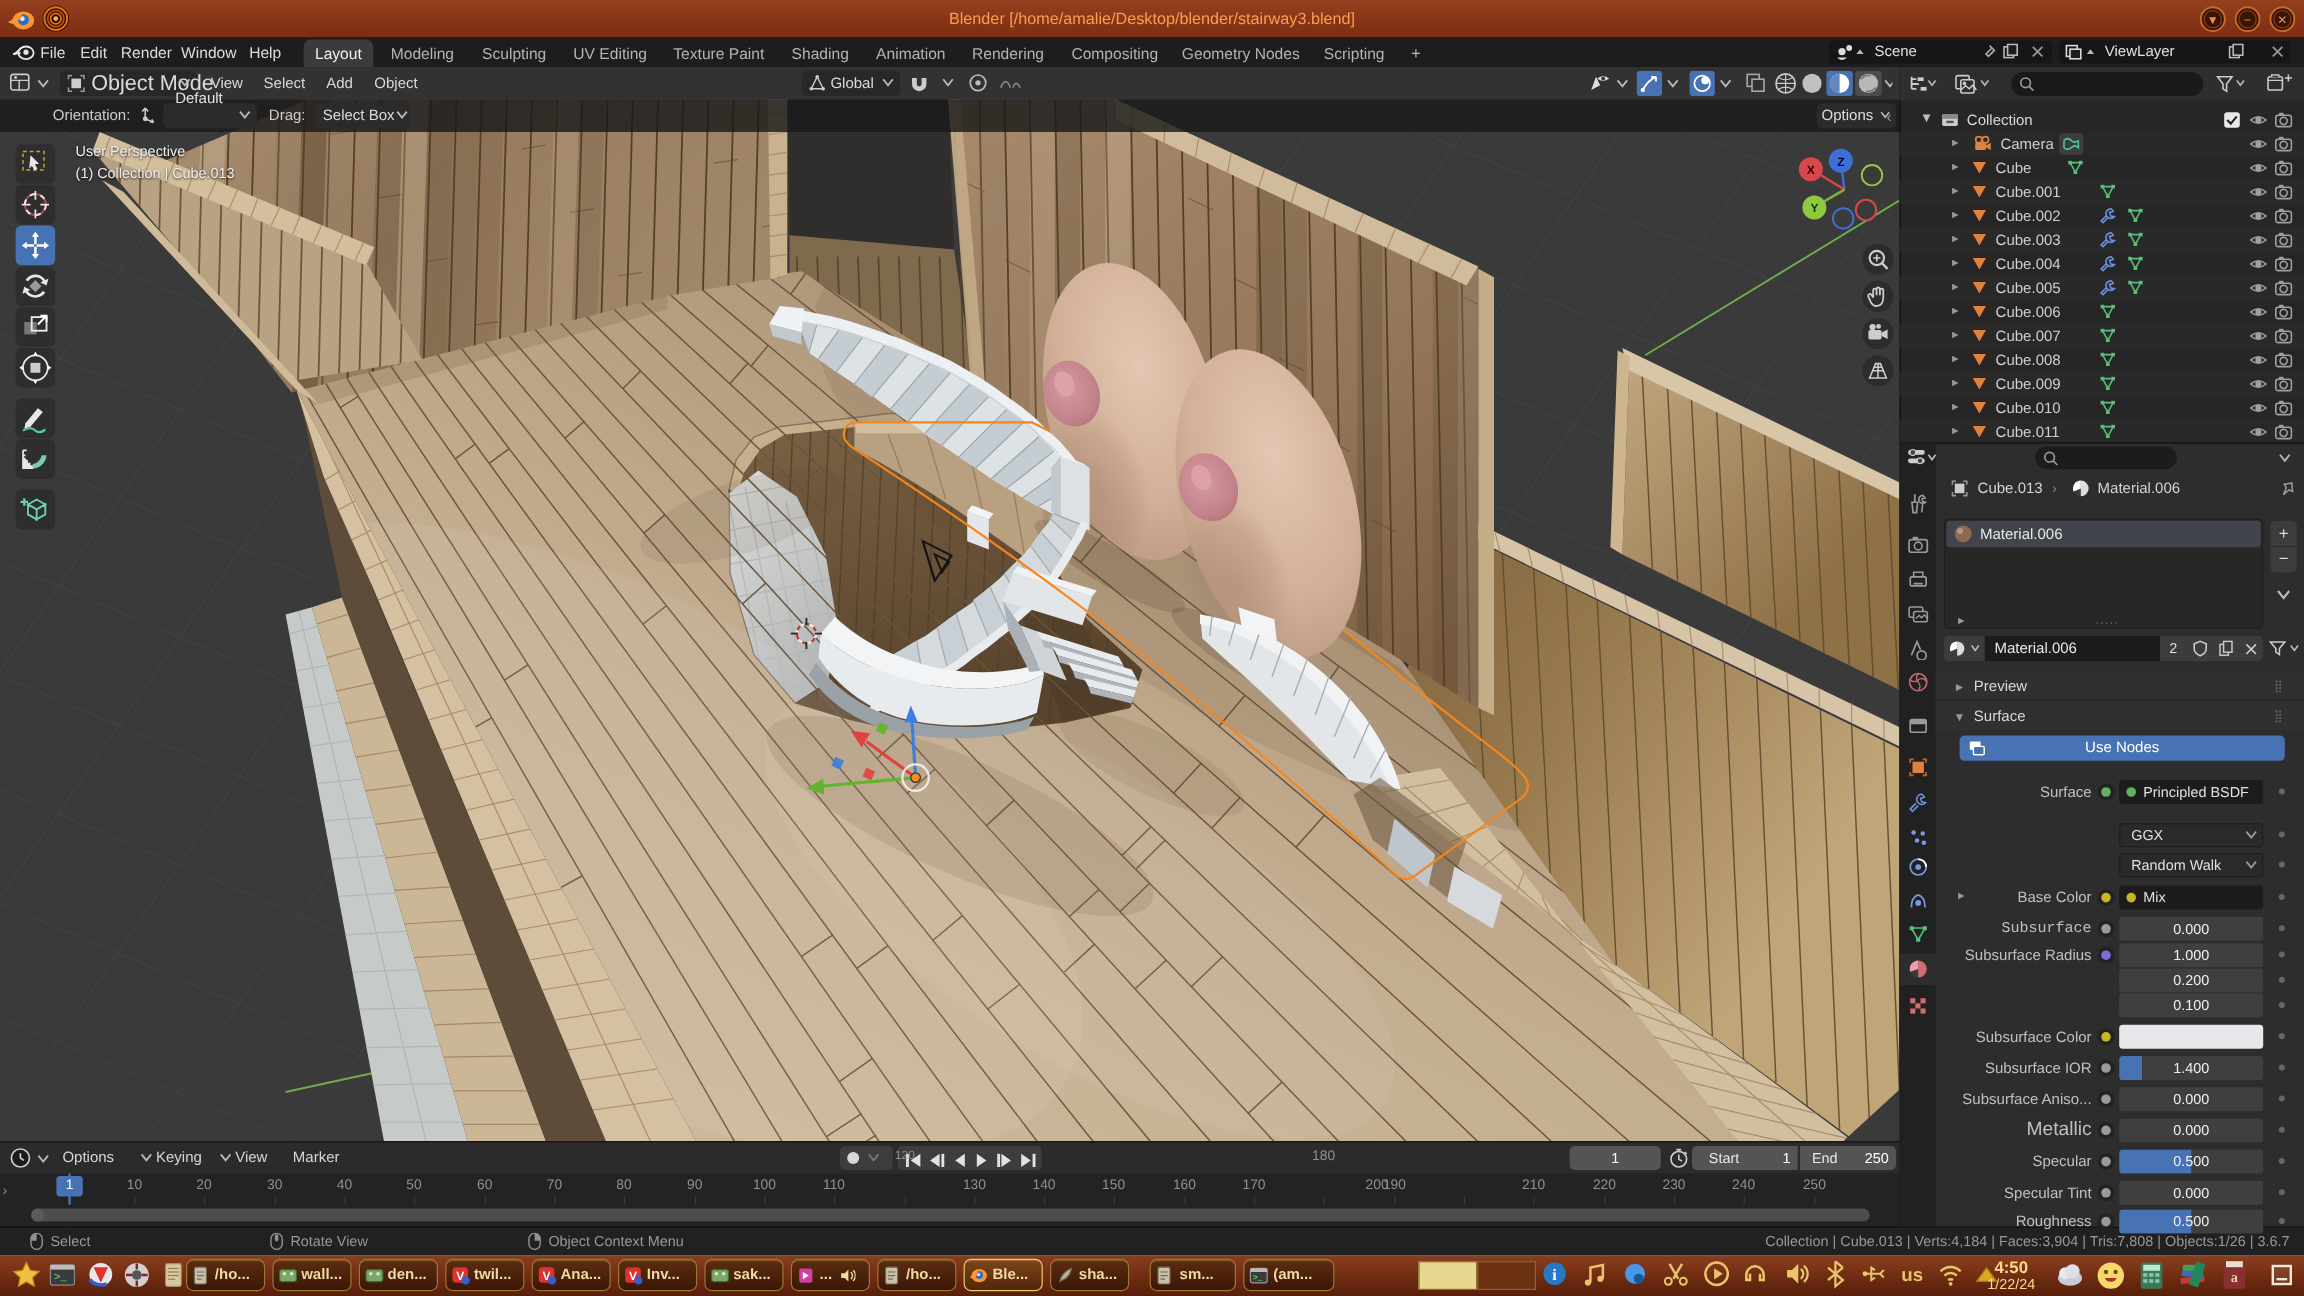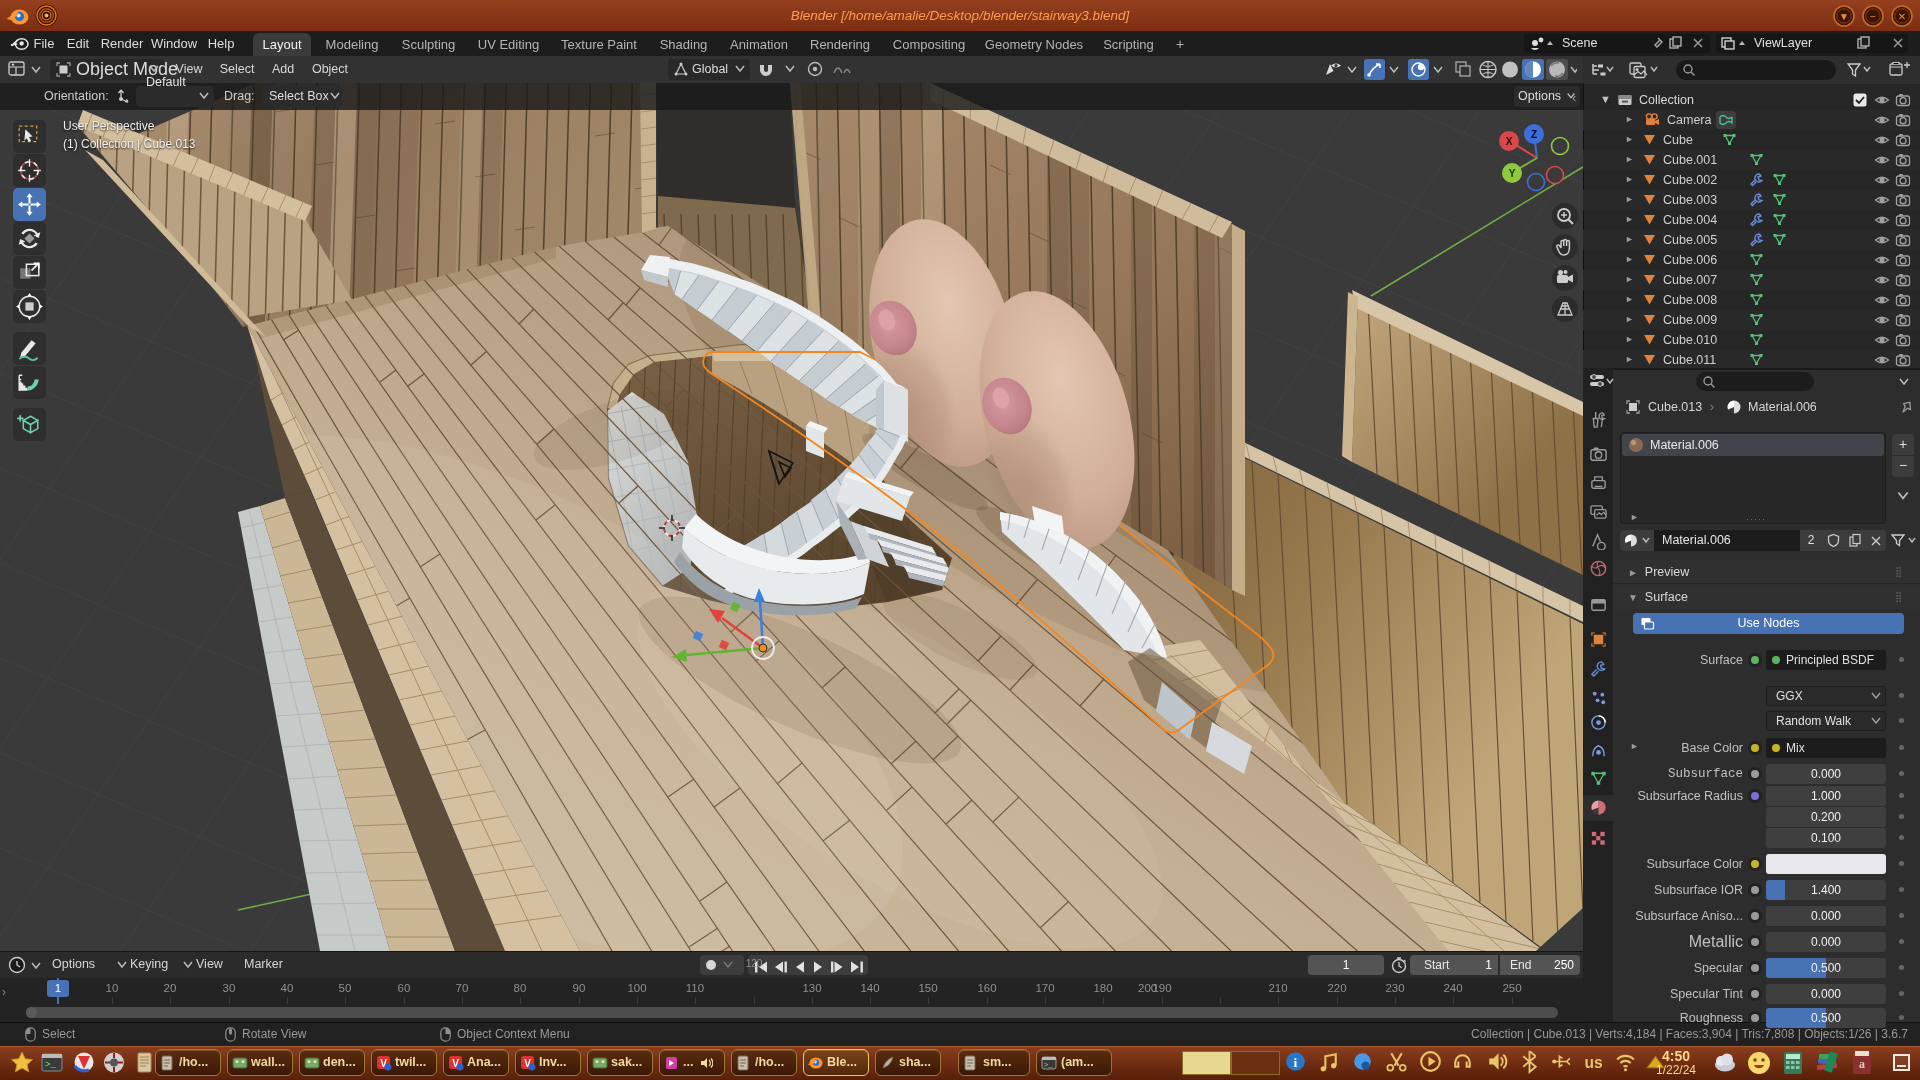--- a/index.html
+++ b/index.html
@@ -787,21 +787,21 @@
 <path d="M1,14 L10,6 L13,9 L5,15 Z" fill="#ff9430"></path>
 <path d="M0,13.2 L8,12 L9,14.6 Z" fill="#ff9430"></path>
 </svg>
     <svg style="position:absolute;left:35px;top:4px" width="23" height="23" viewBox="0 0 23 23">
 <circle cx="11.5" cy="11.5" r="11" fill="#2a1002"></circle>
 <circle cx="11.5" cy="11.5" r="9.5" fill="none" stroke="#e87215" stroke-width="1.6"></circle>
 <circle cx="11.5" cy="11.5" r="6.8" fill="none" stroke="#c24d08" stroke-width="1.5"></circle>
 <circle cx="11.5" cy="11.5" r="4.4" fill="none" stroke="#e87215" stroke-width="1.4"></circle>
 <circle cx="11.5" cy="11.5" r="2" fill="#f8b25c"></circle>
 </svg>
-    <div style="position:absolute;left:0;top:0;width:1920px;height:31px;line-height:31px;text-align:center;color:#ff9d4e;font-size:13.5px;font-style:italic;">Blender [/home/amalie/Desktop/blender/stairway3.blend]</div>
+    <div style="position:absolute;left:0;top:0;width:1920px;height:31px;line-height:31px;text-align:center;color:#ff9d4e;font-size:13.5px;">Blender [/home/amalie/Desktop/blender/stairway3.blend]</div>
     <svg style="position:absolute;left:1833px;top:5px" width="22" height="22" viewBox="0 0 22 22">
 <circle cx="11" cy="11" r="10" fill="#3a1505" stroke="#c96a2d" stroke-width="1.6"></circle>
 <circle cx="11" cy="11" r="7.2" fill="none" stroke="#8a3d12" stroke-width="1"></circle>
 <text x="11" y="14.8" font-size="10" text-anchor="middle" fill="#e8933f" font-family="Liberation Sans">▼</text>
 </svg>
     <svg style="position:absolute;left:1862px;top:5px" width="22" height="22" viewBox="0 0 22 22">
 <circle cx="11" cy="11" r="10" fill="#3a1505" stroke="#c96a2d" stroke-width="1.6"></circle>
 <circle cx="11" cy="11" r="7.2" fill="none" stroke="#8a3d12" stroke-width="1"></circle>
 <text x="11" y="14.8" font-size="10" text-anchor="middle" fill="#e8933f" font-family="Liberation Sans">−</text>
 </svg>
@@ -1115,21 +1115,21 @@
     <div style="position:absolute;left:792px;top:982px;width:40px;text-align:center;color:#909090;font-size:11.5px;">130</div>
     <div style="position:absolute;left:812px;top:997px;width:1px;height:7px;background:#3a3a3a;"></div>
     <div style="position:absolute;left:850px;top:982px;width:40px;text-align:center;color:#909090;font-size:11.5px;">140</div>
     <div style="position:absolute;left:870px;top:997px;width:1px;height:7px;background:#3a3a3a;"></div>
     <div style="position:absolute;left:908px;top:982px;width:40px;text-align:center;color:#909090;font-size:11.5px;">150</div>
     <div style="position:absolute;left:928px;top:997px;width:1px;height:7px;background:#3a3a3a;"></div>
     <div style="position:absolute;left:967px;top:982px;width:40px;text-align:center;color:#909090;font-size:11.5px;">160</div>
     <div style="position:absolute;left:987px;top:997px;width:1px;height:7px;background:#3a3a3a;"></div>
     <div style="position:absolute;left:1025px;top:982px;width:40px;text-align:center;color:#909090;font-size:11.5px;">170</div>
     <div style="position:absolute;left:1045px;top:997px;width:1px;height:7px;background:#3a3a3a;"></div>
-    <div style="position:absolute;left:1083px;top:982px;width:40px;text-align:center;color:#909090;font-size:11.5px;">180</div>
+    <div style="position:absolute;left:1083px;top:958px;width:40px;text-align:center;color:#909090;font-size:11.5px;">180</div>
     <div style="position:absolute;left:1103px;top:997px;width:1px;height:7px;background:#3a3a3a;"></div>
     <div style="position:absolute;left:1142px;top:982px;width:40px;text-align:center;color:#909090;font-size:11.5px;">190</div>
     <div style="position:absolute;left:1162px;top:997px;width:1px;height:7px;background:#3a3a3a;"></div>
     <div style="position:absolute;left:1138px;top:982px;width:40px;text-align:left;color:#909090;font-size:11.5px;">200</div>
     <div style="position:absolute;left:1220px;top:997px;width:1px;height:7px;background:#3a3a3a;"></div>
     <div style="position:absolute;left:1258px;top:982px;width:40px;text-align:center;color:#909090;font-size:11.5px;">210</div>
     <div style="position:absolute;left:1278px;top:997px;width:1px;height:7px;background:#3a3a3a;"></div>
     <div style="position:absolute;left:1317px;top:982px;width:40px;text-align:center;color:#909090;font-size:11.5px;">220</div>
     <div style="position:absolute;left:1337px;top:997px;width:1px;height:7px;background:#3a3a3a;"></div>
     <div style="position:absolute;left:1375px;top:982px;width:40px;text-align:center;color:#909090;font-size:11.5px;">230</div>

